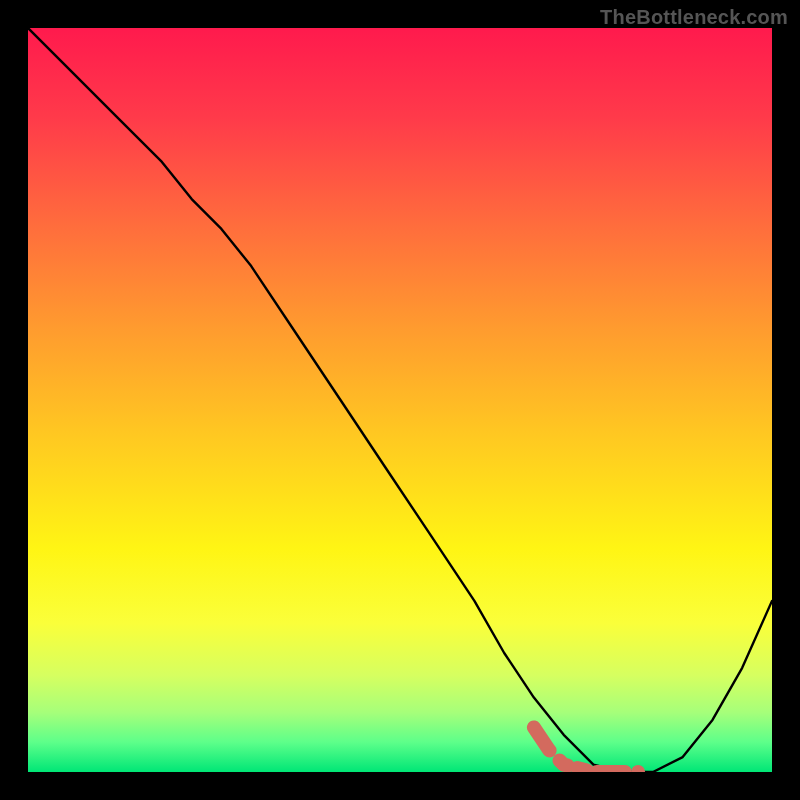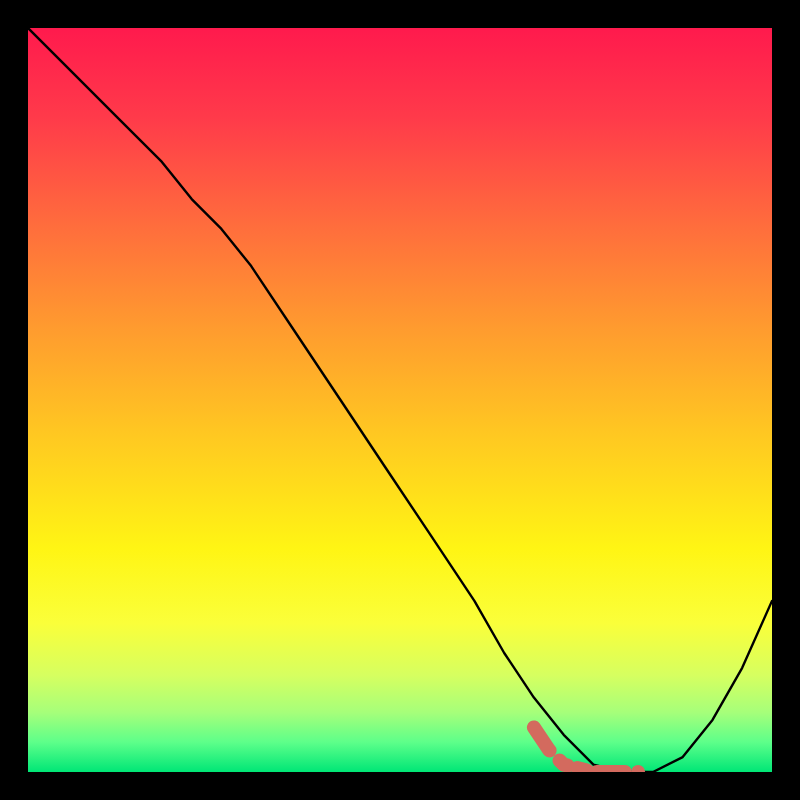--- a/index.html
+++ b/index.html
@@ -54,20 +54,21 @@
     top: 0;
     width: 744px;
     height: 744px;
     display: block;
   }
 </style>
 </head>
 <body>
 
 <div class="frame">
+  <div class="watermark">TheBottleneck.com</div>
 
   <div class="plot">
     <svg class="overlay" viewBox="0 0 744 744" preserveAspectRatio="none">
       <path fill="none" stroke="#000" stroke-width="2.4" stroke-linejoin="round" stroke-linecap="round" d="M0.0 0.0 L44.6 44.6 L89.3 89.3 L133.9 133.9 L163.7 171.1 L193.4 200.9 L223.2 238.1 L267.8 305.0 L312.5 372.0 L357.1 439.0 L401.8 505.9 L446.4 572.9 L476.2 625.0 L505.9 669.6 L535.7 706.8 L565.4 736.6 L595.2 744.0 L625.0 744.0 L654.7 729.1 L684.5 691.9 L714.2 639.8 L744.0 572.9"></path>
       <path fill="none" stroke="#d36a5e" stroke-width="14" stroke-linecap="round" stroke-linejoin="round" stroke-dasharray="28 14 10 10 10 10" d="M505.9 699.4 L520.8 721.7 L535.7 736.6 L565.4 744.0 L595.2 744.0 L610.1 744.0"></path>
       <circle r="7" fill="#d36a5e" cx="610.1" cy="744.0"></circle>
     </svg>
   </div>
 </div>
 

